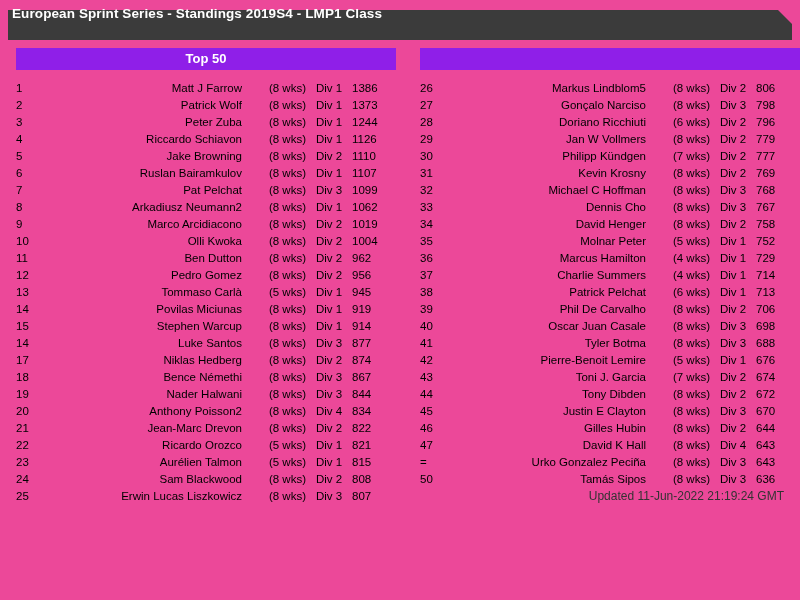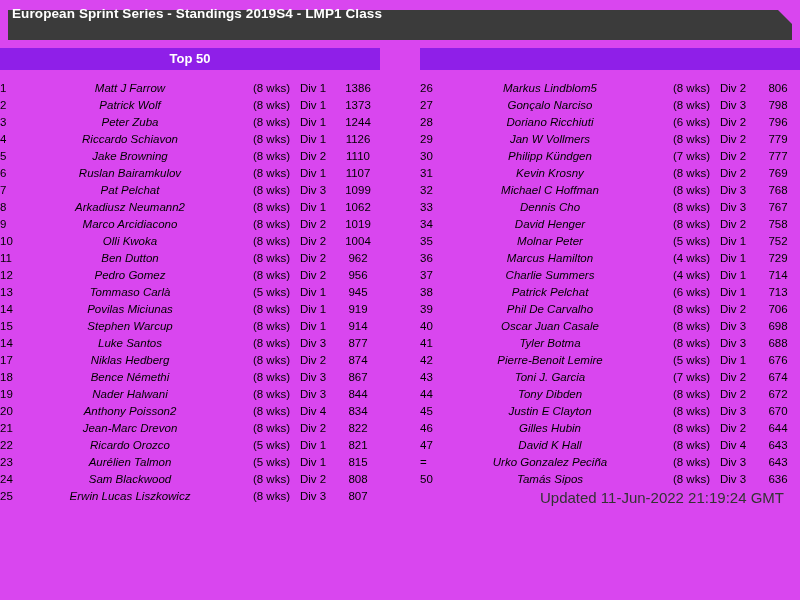--- a/index.html
+++ b/index.html
@@ -6,21 +6,21 @@
     margin: 0;
     padding: 0;
     background: #ffffff;
     font-family: "Liberation Sans", sans-serif;
   }
   #page {
     position: relative;
     width: 800px;
     height: 600px;
     overflow: hidden;
-    background: #d946ef;
+    background: #ec4899;
   }
   
   .banner {
     position: absolute;
     left: 8px;
     top: 10px;
     width: 784px;
     height: 30px;
     background: #3b3b3b;
     
@@ -35,21 +35,21 @@
     font-weight: bold;
     letter-spacing: 0.1px;
     white-space: nowrap;
   }
   
   .col {
     position: absolute;
     top: 48px;
     width: 380px;
   }
-  .col-left { left: 0; }
+  .col-left { left: 16px; }
   .col-right { left: 412px; margin-left: 8px; }
 
   .col-head {
     height: 22px;
     background: #8f1fe8;
     color: #ffffff;
     font-size: 13px;
     font-weight: bold;
     text-align: center;
     line-height: 22px;
@@ -71,44 +71,43 @@
     white-space: nowrap;
     overflow: hidden;
   }
   td.pos {
     width: 34px;
     padding-left: 10px;
     text-align: left;
   }
   td.name {
     width: 192px;
-    text-align: center;
-    font-style: italic;
+    text-align: right;
   }
   td.wks {
     width: 64px;
     text-align: right;
     padding-right: 12px;
   }
   td.div {
     width: 46px;
     text-align: center;
   }
   td.pts {
     width: 44px;
-    text-align: center;
+    text-align: left;
     padding-right: 10px;
   }
   .updated {
     position: absolute;
     left: 412px;
     top: 489px;
     width: 380px;
     text-align: right;
-    font-size: 15px;
+    font-size: 12px;
     color: #333333;
     padding-right: 8px;
     box-sizing: border-box;
   }
 </style>
 </head>
 <body>
 
 <div id="page">
 

